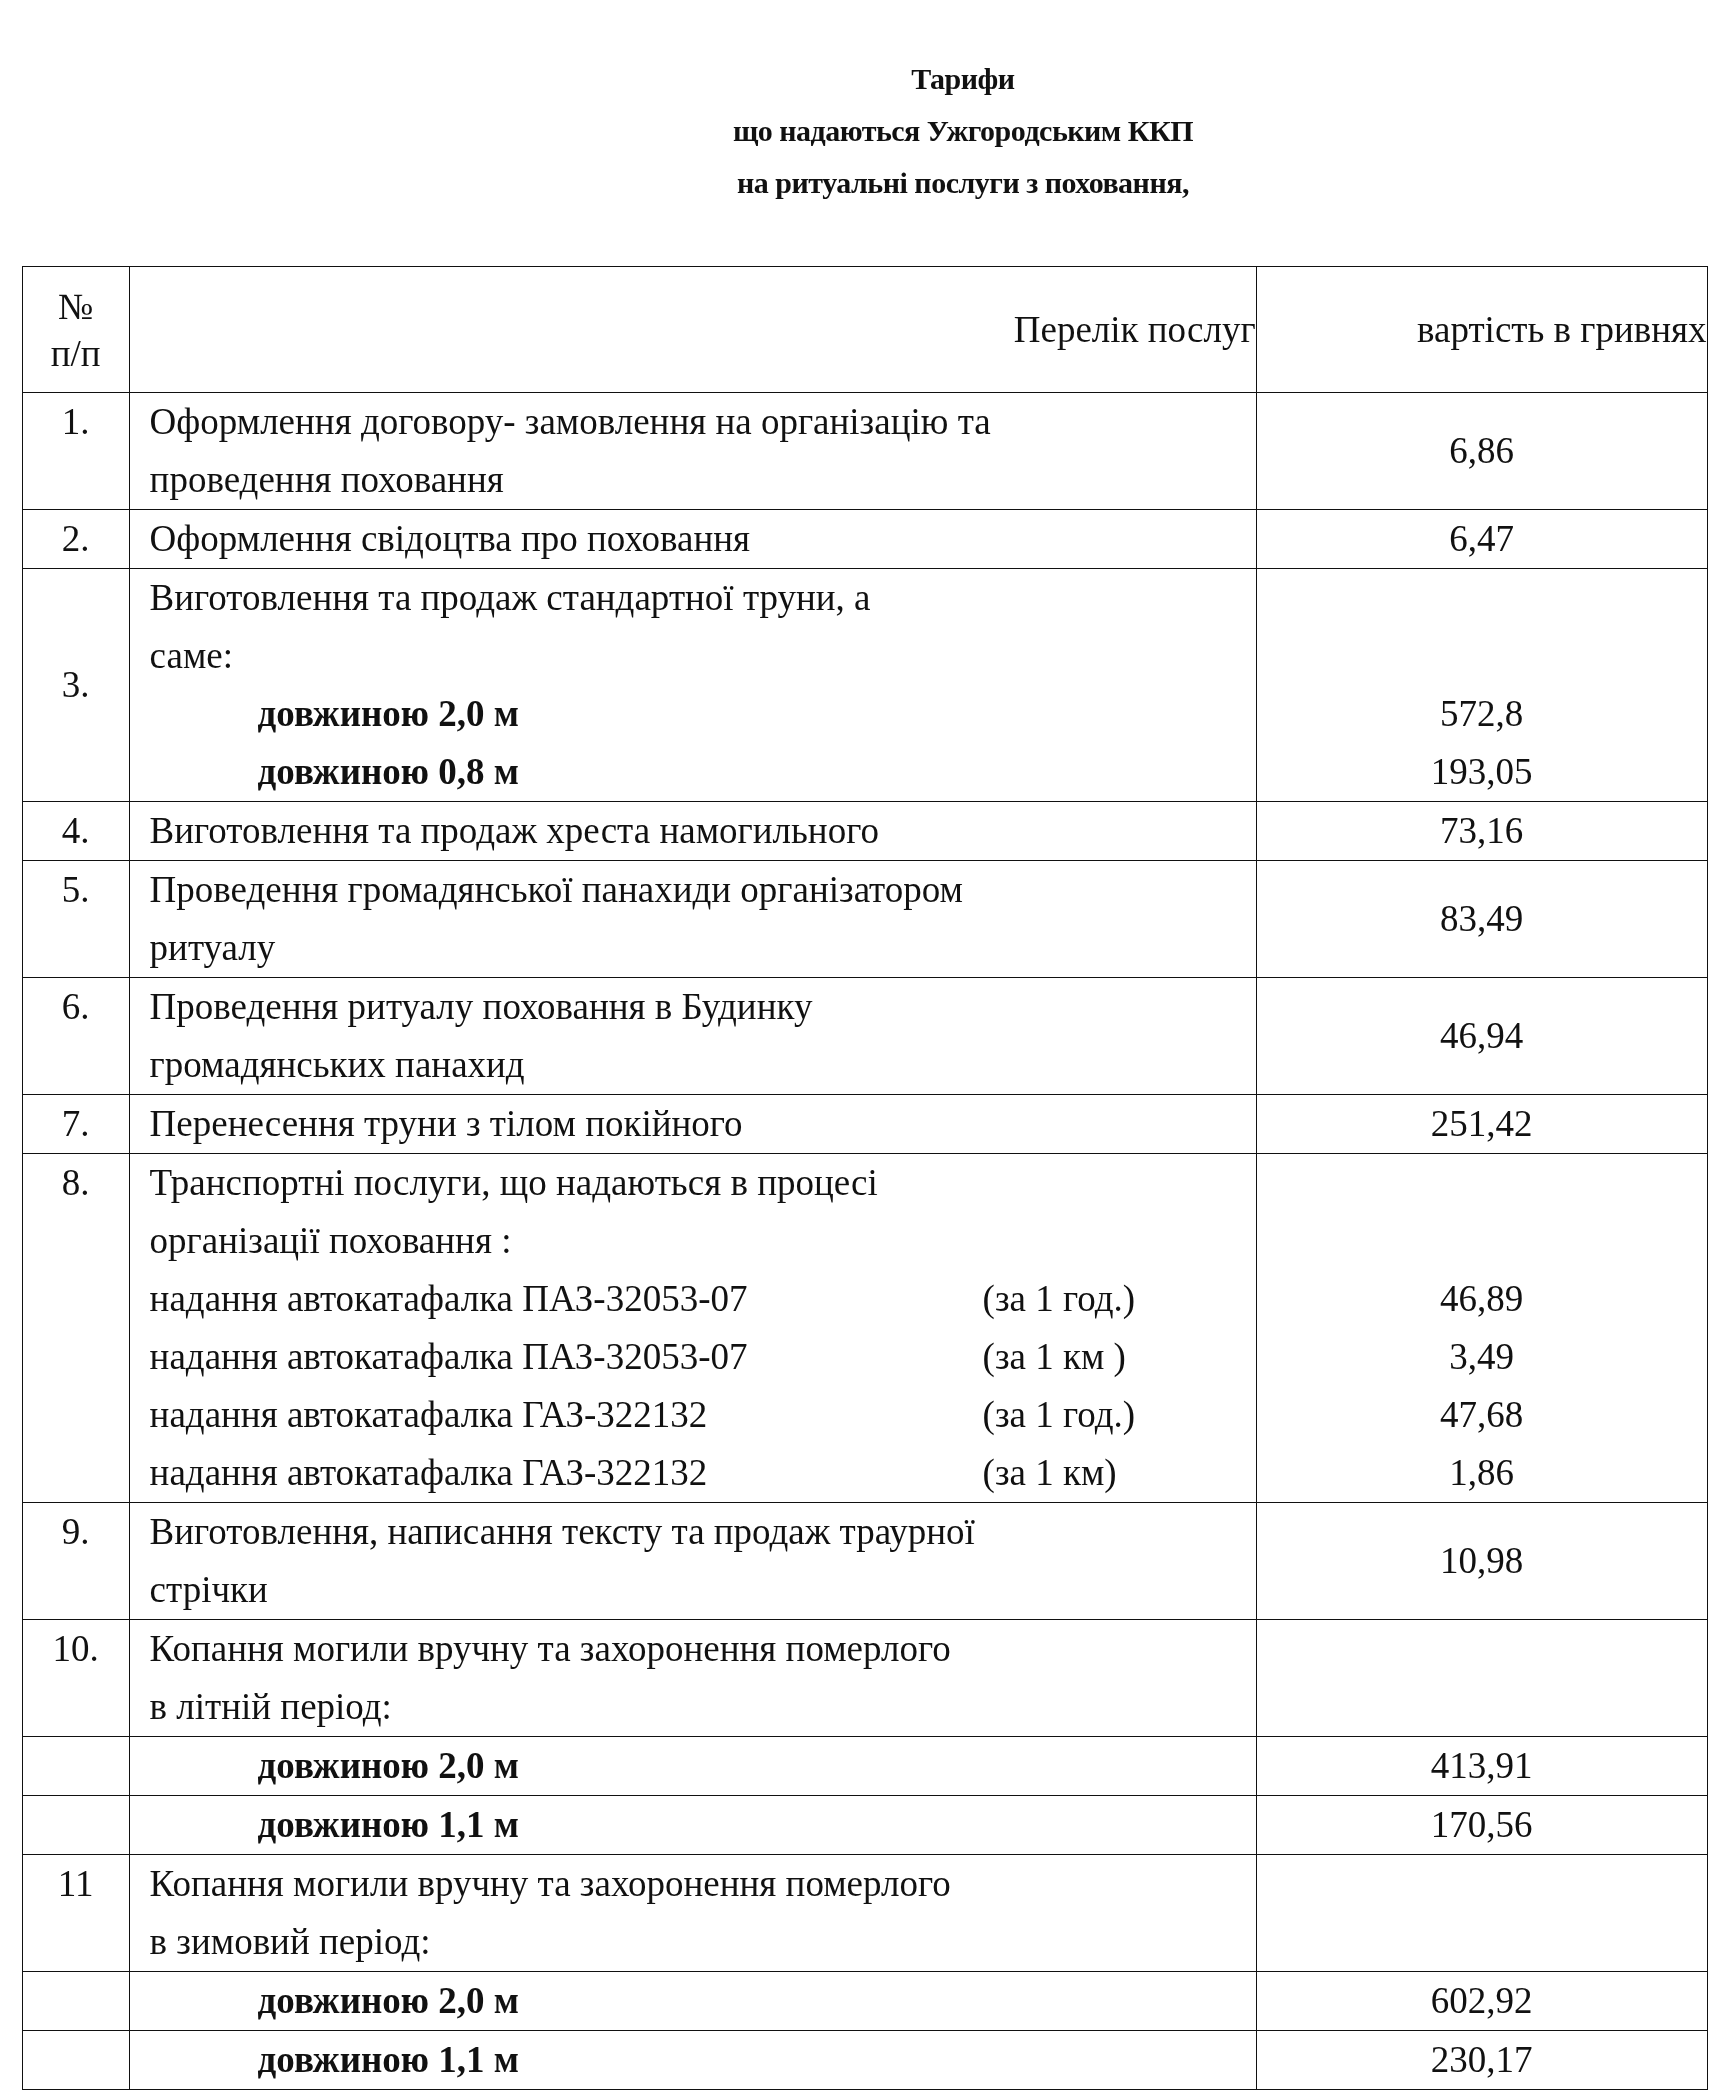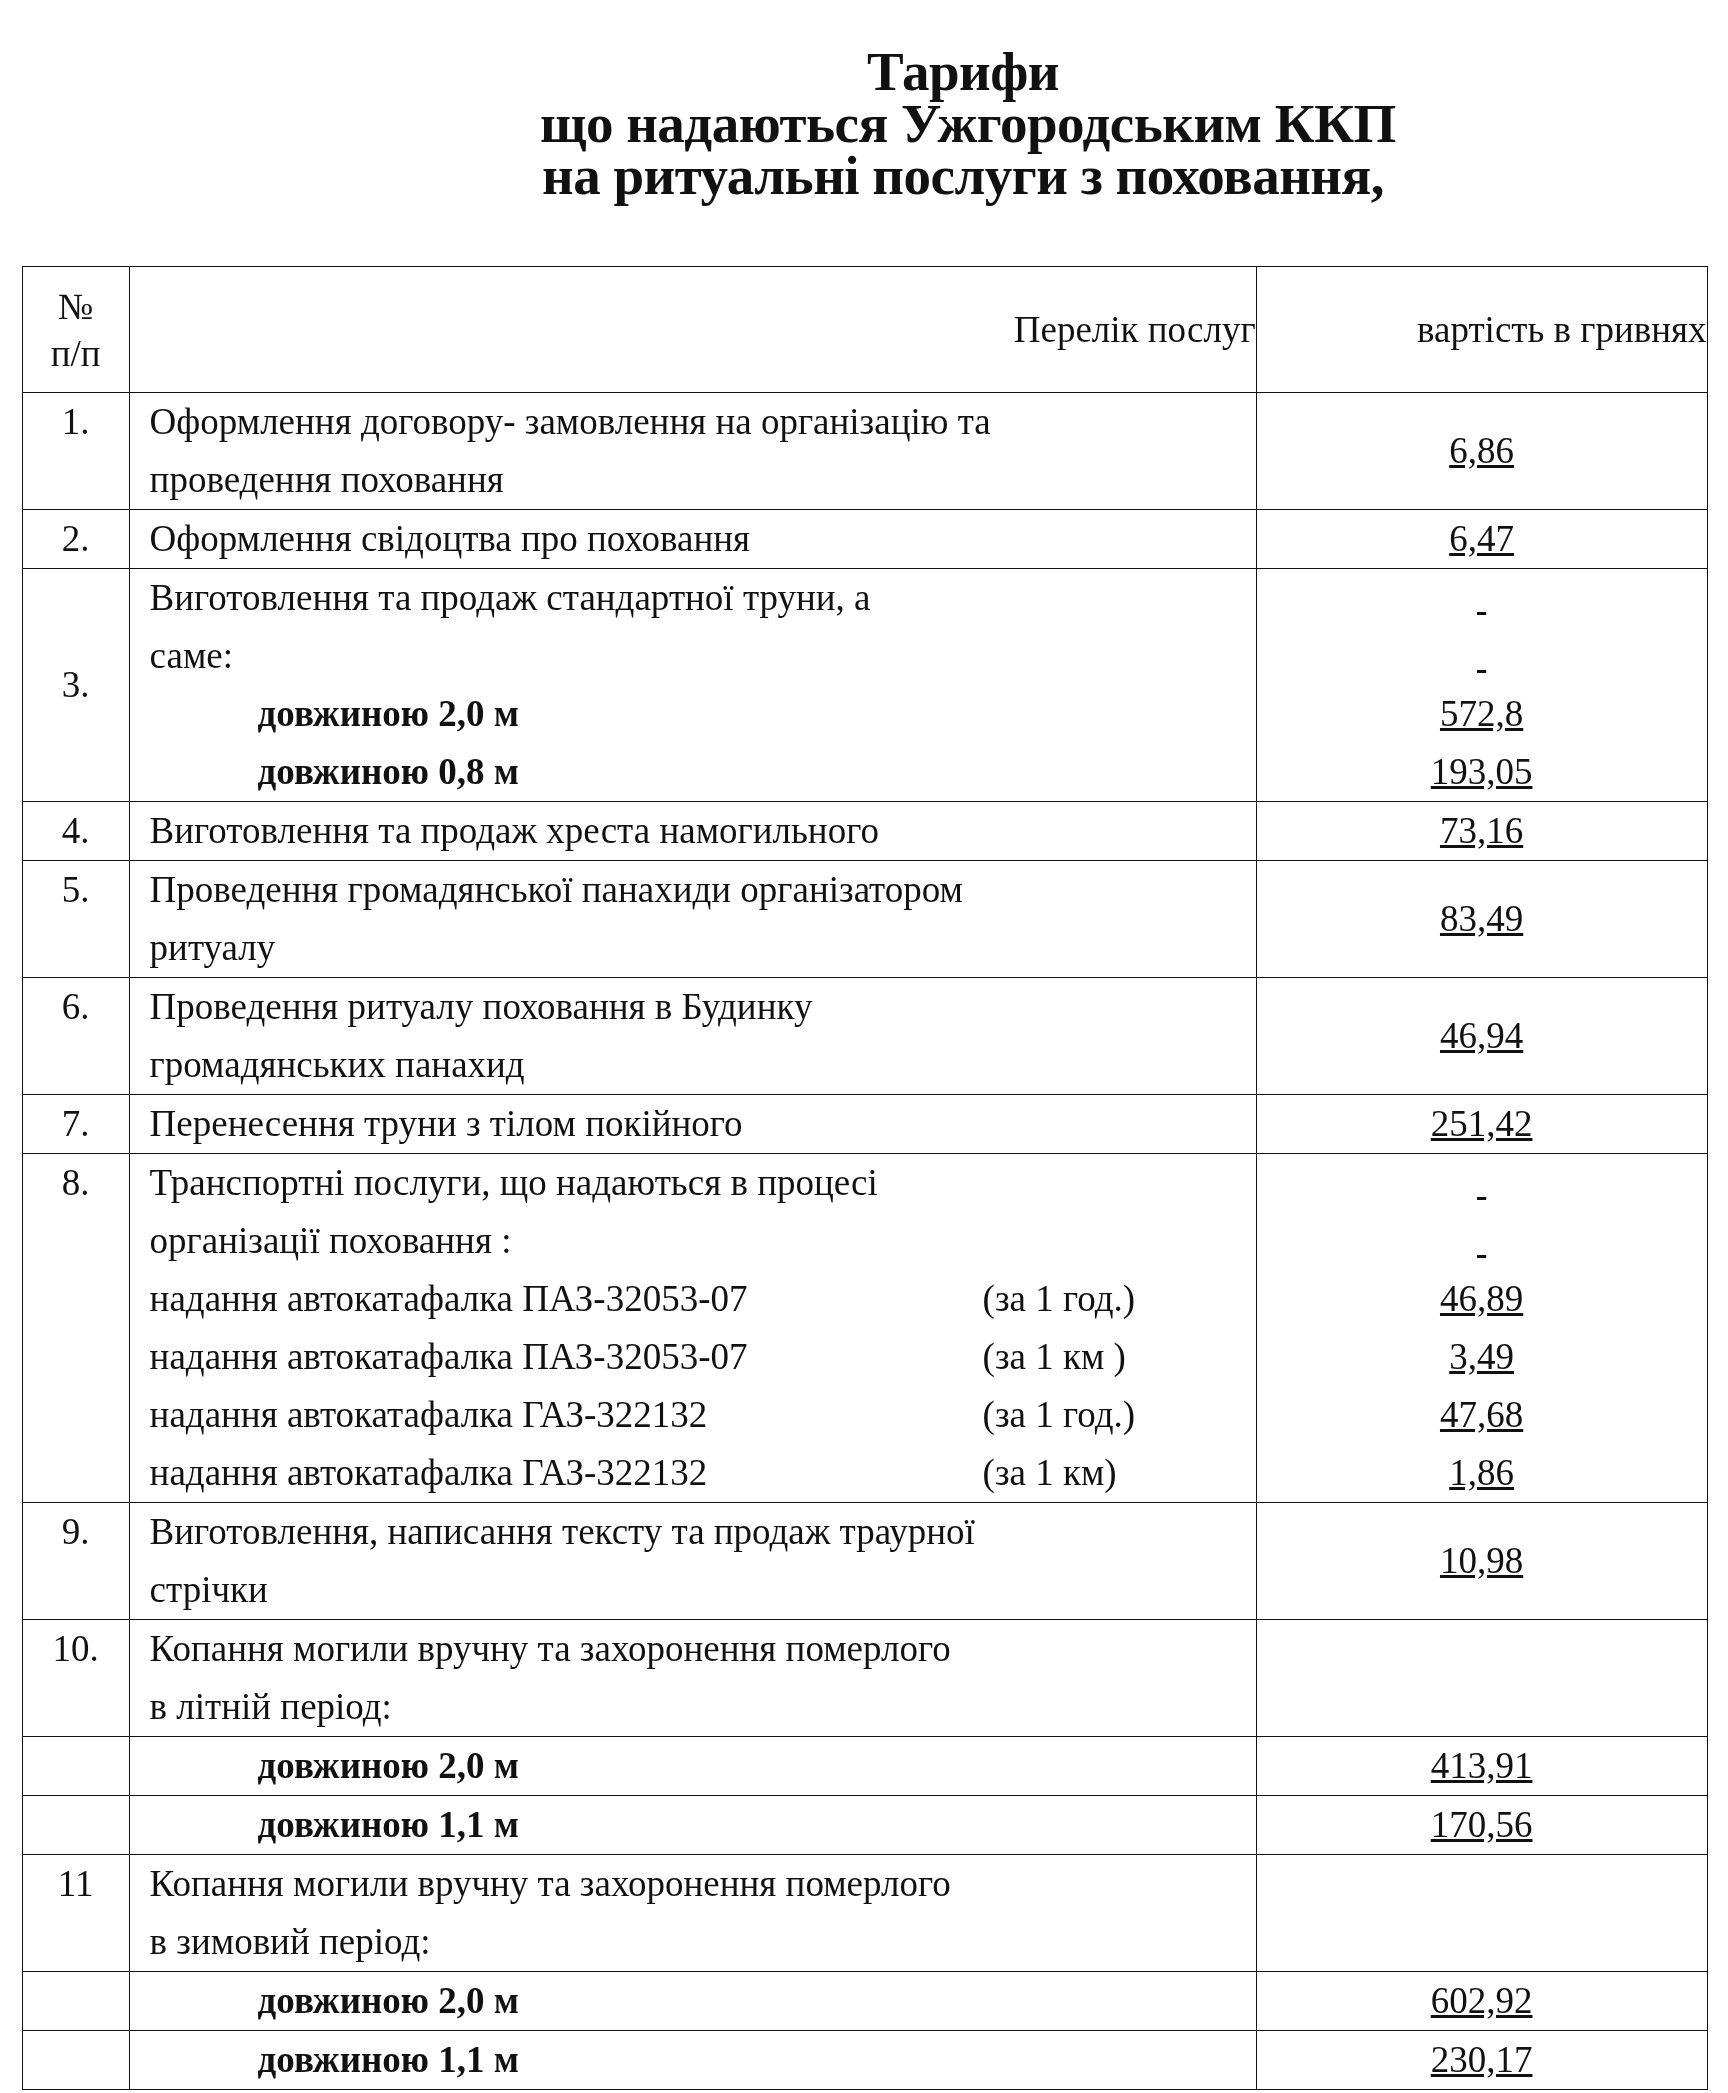--- a/index.html
+++ b/index.html
@@ -1,39 +1,39 @@
 <!DOCTYPE html>
 <html style="font-size:14.4px"><head>
 <meta charset="utf-8">
 <style>
   html, body { margin: 0; padding: 0; background: #ffffff; }
   body {
     width: 1728px; height: 2094px; position: relative; overflow: hidden;
     font-family: "Liberation Serif", "DejaVu Serif", serif; color: #111111;
   }
   .title {
-    position: absolute; left: 540px; width: 846px; top: 46px;
-    text-align: center; font-weight: bold; font-size: 55px; line-height: 52px;
+    position: absolute; left: 540px; width: 846px; top: 53px;
+    text-align: center; font-weight: bold; font-size: 30px; line-height: 52px;
     letter-spacing: -0.5px;
   }
   .title div { white-space: nowrap; }
   table.tariffs {
     position: absolute; left: 21.6px; top: 266px;
     width: 1685px; border-collapse: collapse; table-layout: fixed;
   }
   table.tariffs td, table.tariffs th {
     border: 1.8px solid #111111; padding: 0; vertical-align: top;
     font-size: 37px; line-height: 58px; font-weight: normal;
   }
   col.c-num { width: 107px; }
   col.c-desc { width: 1127px; }
   col.c-val { width: 451px; }
   .num { text-align: center; }
   .desc { padding-left: 20px !important; padding-right: 9px !important; margin-left: 28px; }
-  .val { text-align: center; text-decoration: underline; }
+  .val { text-align: center; }
   .mid { vertical-align: middle !important; }
   th.h-num { line-height: 47px !important; vertical-align: middle !important; text-align: center; }
   th.h-desc, th.h-val { vertical-align: middle !important; text-align: right; }
   .line { display: block; white-space: nowrap; }
   .indent { padding-left: 108px; font-weight: bold; }
   .tr-line { display: block; white-space: nowrap; }
   .tr-line .vehicle { display: inline-block; width: 833px; }
   .tr-line .unit { display: inline-block; }
 </style>
 </head>

